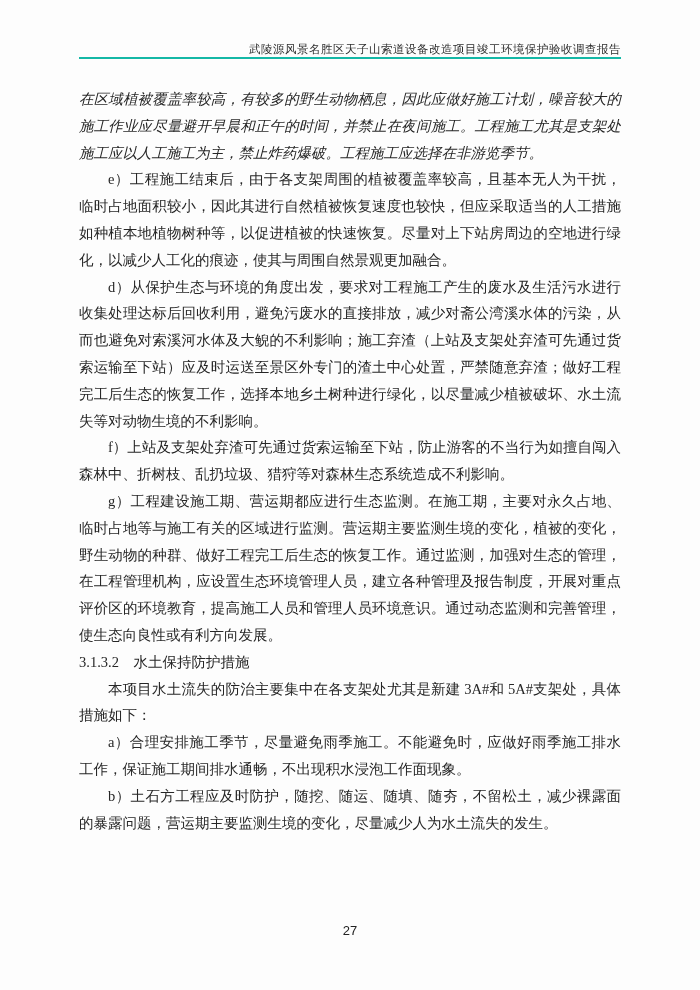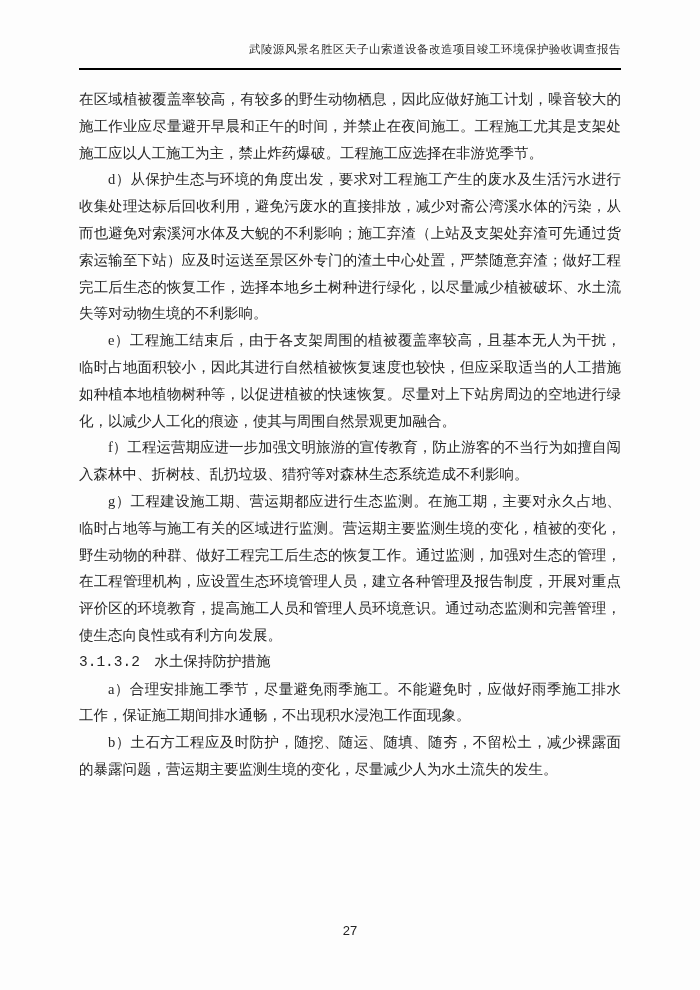--- a/index.html
+++ b/index.html
@@ -18,22 +18,22 @@
   }
   .header {
     position: absolute;
     top: 42px;
     left: 79px;
     right: 79px;
     text-align: right;
     font-size: 11.5px;
     letter-spacing: 0.5px;
     color: #2e2e2e;
-    padding-bottom: 11px;
-    border-bottom: 2px solid #000000;
+    padding-bottom: 0;
+    border-bottom: 2px solid #14b8a6;
     font-family: Liberation Mono, monospace;
   }
   .body-text {
     position: absolute;
     top: 86px;
     left: 79px;
     width: 542px;
     font-size: 14.5px;
     line-height: 26.8px;
     text-align: justify;
@@ -44,24 +44,24 @@
     padding: 0;
     font-size: 14.5px;
     font-weight: normal;
     line-height: 26.8px;
   }
   .indent {
     text-indent: 2em;
   }
   .noindent {
     text-indent: 0;
+    font-style: italic;
   }
   .heading {
     text-indent: 0;
-    font-family: Liberation Mono, monospace;
   }
   .footer {
     position: absolute;
     bottom: 52px;
     left: 0;
     right: 0;
     text-align: center;
     font-size: 13px;
     font-family: "Liberation Sans", "DejaVu Sans", sans-serif;
     color: #222222;
@@ -71,25 +71,26 @@
 <body>
 
 <div class="page">
 
   <div class="header">
     <span>武陵源风景名胜区天子山索道设备改造项目竣工环境保护验收调查报告</span>
   </div>
 
   <div class="body-text">
     <p class="noindent">在区域植被覆盖率较高，有较多的野生动物栖息，因此应做好施工计划，噪音较大的施工作业应尽量避开早晨和正午的时间，并禁止在夜间施工。工程施工尤其是支架处施工应以人工施工为主，禁止炸药爆破。工程施工应选择在非游览季节。</p>
+    <p class="indent">e）工程施工结束后，由于各支架周围的植被覆盖率较高，且基本无人为干扰，临时占地面积较小，因此其进行自然植被恢复速度也较快，但应采取适当的人工措施如种植本地植物树种等，以促进植被的快速恢复。尽量对上下站房周边的空地进行绿化，以减少人工化的痕迹，使其与周围自然景观更加融合。</p>
     <p class="indent">d）从保护生态与环境的角度出发，要求对工程施工产生的废水及生活污水进行收集处理达标后回收利用，避免污废水的直接排放，减少对斋公湾溪水体的污染，从而也避免对索溪河水体及大鲵的不利影响；施工弃渣（上站及支架处弃渣可先通过货索运输至下站）应及时运送至景区外专门的渣土中心处置，严禁随意弃渣；做好工程完工后生态的恢复工作，选择本地乡土树种进行绿化，以尽量减少植被破坏、水土流失等对动物生境的不利影响。</p>
-    <p class="indent">e）工程施工结束后，由于各支架周围的植被覆盖率较高，且基本无人为干扰，临时占地面积较小，因此其进行自然植被恢复速度也较快，但应采取适当的人工措施如种植本地植物树种等，以促进植被的快速恢复。尽量对上下站房周边的空地进行绿化，以减少人工化的痕迹，使其与周围自然景观更加融合。</p>
-    <p class="indent">f）工程运营期应进一步加强文明旅游的宣传教育，防止游客的不当行为如擅自闯入森林中、折树枝、乱扔垃圾、猎狩等对森林生态系统造成不利影响。</p>
+    <p class="indent">f）上站及支架处弃渣可先通过货索运输至下站，防止游客的不当行为如擅自闯入森林中、折树枝、乱扔垃圾、猎狩等对森林生态系统造成不利影响。</p>
     <p class="indent">g）工程建设施工期、营运期都应进行生态监测。在施工期，主要对永久占地、临时占地等与施工有关的区域进行监测。营运期主要监测生境的变化，植被的变化，野生动物的种群、做好工程完工后生态的恢复工作。通过监测，加强对生态的管理，在工程管理机构，应设置生态环境管理人员，建立各种管理及报告制度，开展对重点评价区的环境教育，提高施工人员和管理人员环境意识。通过动态监测和完善管理，使生态向良性或有利方向发展。</p>
     <h3 class="heading">3.1.3.2　水土保持防护措施</h3>
+    <p class="indent">本项目水土流失的防治主要集中在各支架处尤其是新建 3A#和 5A#支架处，具体措施如下：</p>
     <p class="indent">a）合理安排施工季节，尽量避免雨季施工。不能避免时，应做好雨季施工排水工作，保证施工期间排水通畅，不出现积水浸泡工作面现象。</p>
     <p class="indent">b）土石方工程应及时防护，随挖、随运、随填、随夯，不留松土，减少裸露面的暴露问题，营运期主要监测生境的变化，尽量减少人为水土流失的发生。</p>
   </div>
 
   <div class="footer">
     <span>27</span>
   </div>
 
 </div>
 

